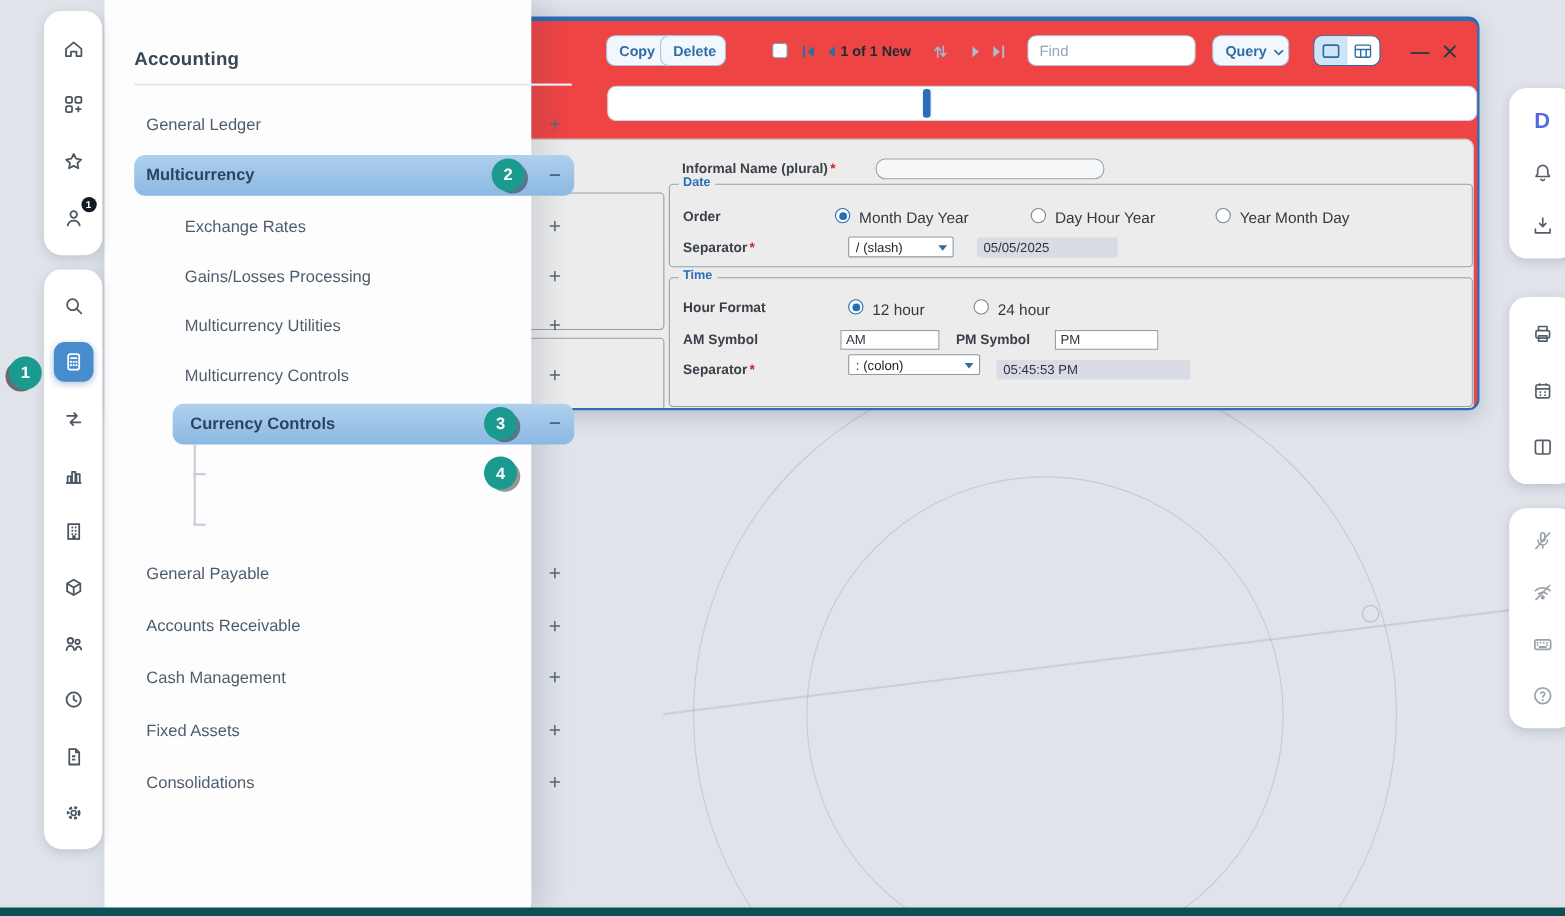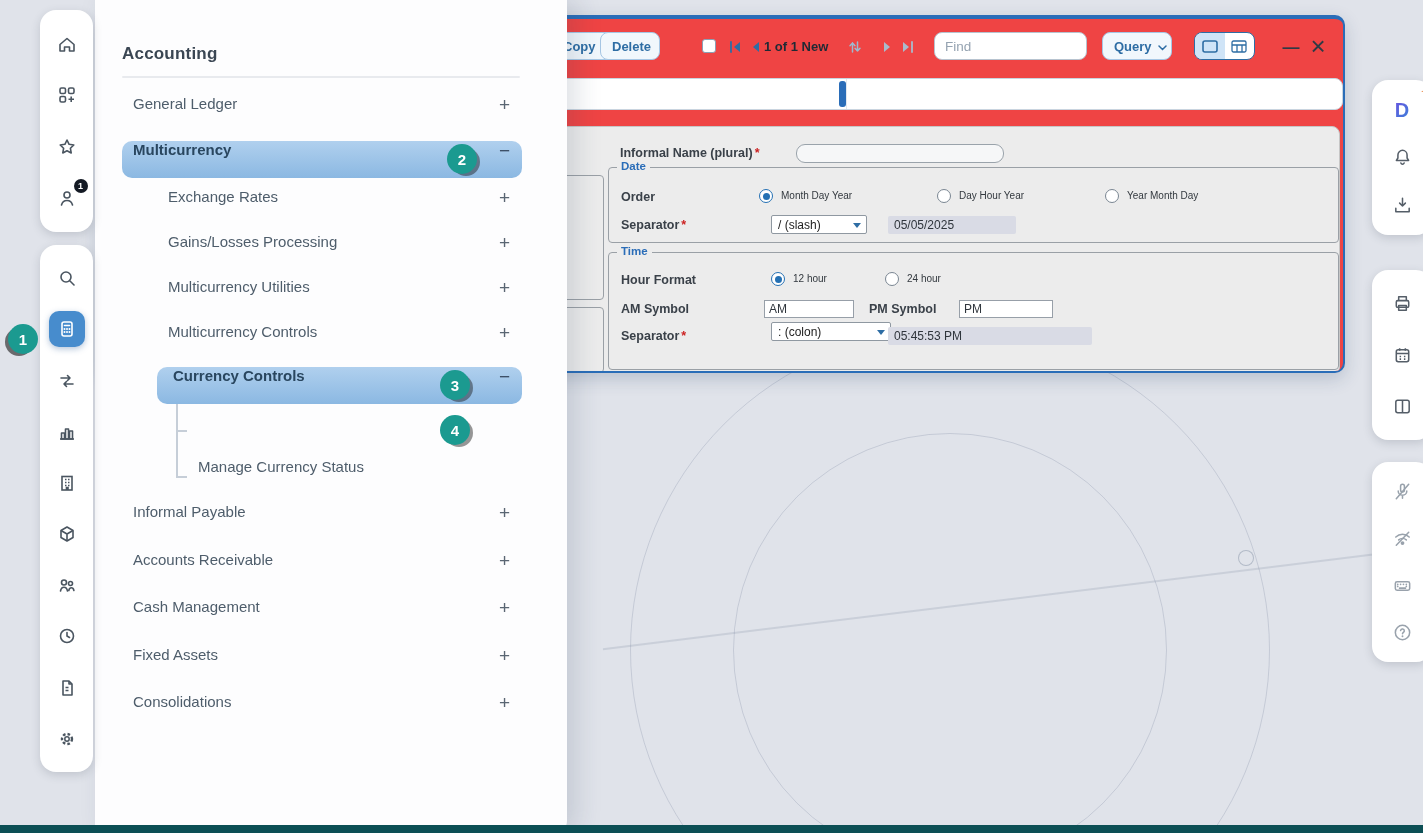--- a/index.html
+++ b/index.html
@@ -38,39 +38,39 @@
   .hdr-left{position:absolute;left:0;top:0;width:294px;height:30px;border-right:1px solid #e2e8ee;border-radius:8px 0 0 8px}
   .hdr-caret{position:absolute;left:286px;top:2px;width:7px;height:26px;background:#2a6db8;border-radius:3px;cursor:pointer}
 
   .form-panel{position:absolute;left:80px;top:107px;width:1158px;height:249px;background:#ececec;
     border:1px solid #c6c6c6;border-radius:8px}
   .gb{position:absolute;border:1px solid #9aa0a6;border-radius:4px}
   .fgroup{position:absolute;border:1px solid #9aa0a6;border-radius:4px}
   .legend{position:absolute;top:-8px;left:8px;background:#ececec;padding:0 4px;font-size:11.5px;font-weight:bold;color:#2a6db8}
   .flabel{position:absolute;font-size:12.5px;font-weight:bold;color:#3a4149;white-space:nowrap}
   .req{color:#cc2222;margin-left:2px}
-  .rlabel{position:absolute;font-size:10px;color:#33393f;white-space:nowrap}
+  .rlabel{position:absolute;font-size:14px;color:#33393f;white-space:nowrap}
   .radio{position:absolute;width:14px;height:14px;border:1.5px solid #7a8692;border-radius:50%;background:#fff;cursor:pointer}
   .radio.sel{border-color:#2470b3}
   .radio.sel::after{content:"";position:absolute;left:2.5px;top:2.5px;width:7px;height:7px;border-radius:50%;background:#2470b3}
   .dd{position:absolute;height:19px;background:#fff;border:1px solid #8f98a1;border-radius:2px;font-size:12px;color:#222;
     display:flex;align-items:center;padding:0 18px 0 6px;cursor:pointer;white-space:nowrap}
   .dd-arrow{position:absolute;right:5px;top:7px;width:0;height:0;border-left:4px solid transparent;border-right:4px solid transparent;border-top:5px solid #2e6da4}
   .preview{position:absolute;height:18px;background:#d9dbe5;border-radius:2px;font-size:12px;color:#2f353c;line-height:18px;padding-left:6px}
   .sym-input{position:absolute;height:18px;border:1px solid #979fa8;background:#fff;font-size:12px;color:#2f353c;
     padding:0 4px;outline:none;font-family:"Liberation Sans",sans-serif}
   .informal-input{position:absolute;left:613px;top:17px;width:208px;height:19px;border:1px solid #9aa3ab;border-radius:9px;
     background:#f6f7f8;outline:none;padding:0 8px;font-size:12px;font-family:"Liberation Sans",sans-serif}
 
   
-  .flyout{position:absolute;left:95px;top:0;width:472px;height:833px;background:#fdfdfe;z-index:40;
+  .flyout{position:absolute;left:95px;top:0;width:388px;height:833px;background:#fdfdfe;z-index:40;
     box-shadow:10px 0 26px rgba(40,60,90,.15);border-radius:0 0 12px 0}
   .fly-title{position:absolute;left:27px;top:44px;font-size:17px;font-weight:bold;color:#3a4653;letter-spacing:.2px}
   .fly-divider{position:absolute;left:27px;top:76px;width:398px;height:2px;background:#e8eaee;border-radius:1px}
-  .frow{position:absolute;left:27px;width:400px;height:36px;display:flex;padding-left:11px;
+  .frow{position:absolute;left:27px;width:400px;height:36px;display:flex;align-items:center;padding-left:11px;
     color:#4e5d6b;font-size:15px;cursor:pointer;border-radius:10px;white-space:nowrap}
   .frow .glyph{position:absolute;right:12px;font-size:19px;font-weight:normal;color:#5a6673;line-height:1;cursor:pointer}
   .lvl1{padding-left:46px}
   .pill-light{height:37px;background:linear-gradient(180deg,#b0d0ee,#8bb8e2);color:#29465f;font-weight:bold}
   .pill-light .glyph{color:#3d5068}
   .pill-cc{left:62px;width:365px;padding-left:16px}
   .pill-dark{left:93px;width:334px;padding-left:16px;height:37px;
     background:linear-gradient(180deg,#4a8ccb,#3877b8);color:#fff;font-weight:bold}
   .pill-dark .glyph{font-size:15px;color:#ecf4fb}
   .mcs{left:93px;width:334px;padding-left:10px}
@@ -217,21 +217,21 @@
         <input class="sym-input" style="left: 155px; top: 47px; width: 90px;" value="AM">
         <span class="flabel" style="left:260px;top:49px">PM Symbol</span>
         <input class="sym-input" style="left: 350px; top: 47px; width: 94px;" value="PM">
         <span class="flabel" style="left:12px;top:76px">
           <span>Separator</span><span class="req">*</span>
         </span>
         <div class="dd" style="left:162px;top:69px;width:120px">
           <span>: (colon)</span>
           <span class="dd-arrow"></span>
         </div>
-        <div class="preview" style="left:279px;top:74px;width:204px">05:45:53 PM</div>
+        <div class="preview" style="left:297px;top:74px;width:176px">05:45:53 PM</div>
       </div>
     </div>
   </div>
 
   <div class="flyout">
     <div class="fly-title">Accounting</div>
     <div class="fly-divider"></div>
 
     <div class="frow" style="top:95px">
       <span>General Ledger</span>
@@ -257,26 +257,22 @@
       <span>Multicurrency Controls</span>
       <span class="glyph">+</span>
     </div>
     <div class="frow pill-light pill-cc" style="top:367px">
       <span>Currency Controls</span>
       <span class="glyph">−</span>
     </div>
     <div class="tree-v"></div>
     <div class="tree-h" style="top:430px"></div>
     <div class="tree-h" style="top:476px"></div>
-    <div class="frow mcs" style="top:458px">
-      <span>Manage Currency Status</span>
-      <span class="glyph"></span>
-    </div>
     <div class="frow" style="top:503px">
-      <span>Informal Payable</span>
+      <span>General Payable</span>
       <span class="glyph">+</span>
     </div>
     <div class="frow" style="top:551px">
       <span>Accounts Receivable</span>
       <span class="glyph">+</span>
     </div>
     <div class="frow" style="top:598px">
       <span>Cash Management</span>
       <span class="glyph">+</span>
     </div>

